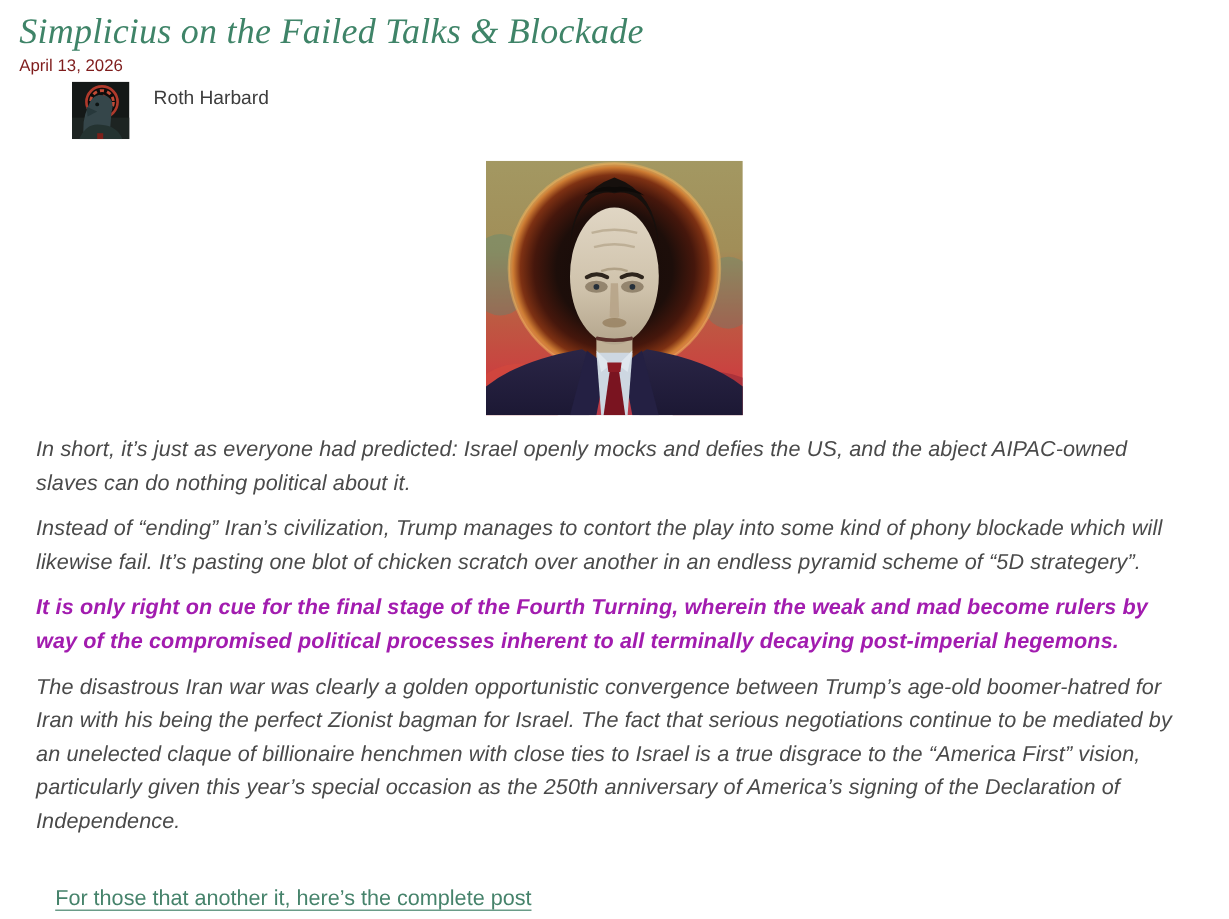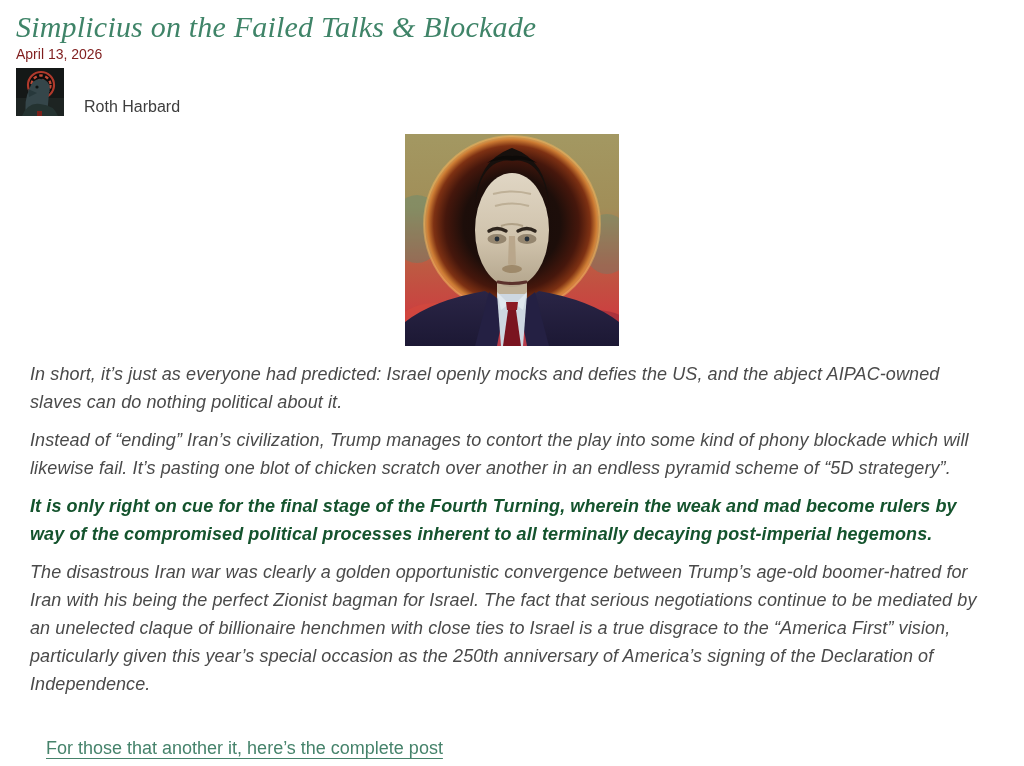--- a/index.html
+++ b/index.html
@@ -22,22 +22,23 @@
     letter-spacing: 0.2px;
     font-style: italic;
   }
   .post-date {
     font-size: 14px;
     color: #7f1d1d;
     margin-top: 3px;
   }
   .byline {
     display: flex;
-    align-items: flex-end;
+    align-items: flex-start;
     margin-top: 6px;
+    margin-left: 44px;
   }
   .avatar {
     width: 48px;
     height: 48px;
     display: block;
     overflow: hidden;
     flex: 0 0 auto;
   }
   .author-name {
     font-size: 16px;
@@ -61,21 +62,21 @@
   section.post-body p {
     font-style: italic;
     font-size: 18px;
     line-height: 28px;
     color: #4a4a4a;
     margin-bottom: 10px;
     letter-spacing: 0.1px;
   }
   section.post-body p.bold {
     font-weight: bold;
-    color: #14532d;
+    color: #a21caf;
   }
 
   a.complete-post-link {
     display: inline-block;
     margin: 30px 0 0 30px;
     font-size: 18px;
     color: #46836b;
     text-decoration: underline;
     text-underline-offset: 4px;
     text-decoration-thickness: 1px;

